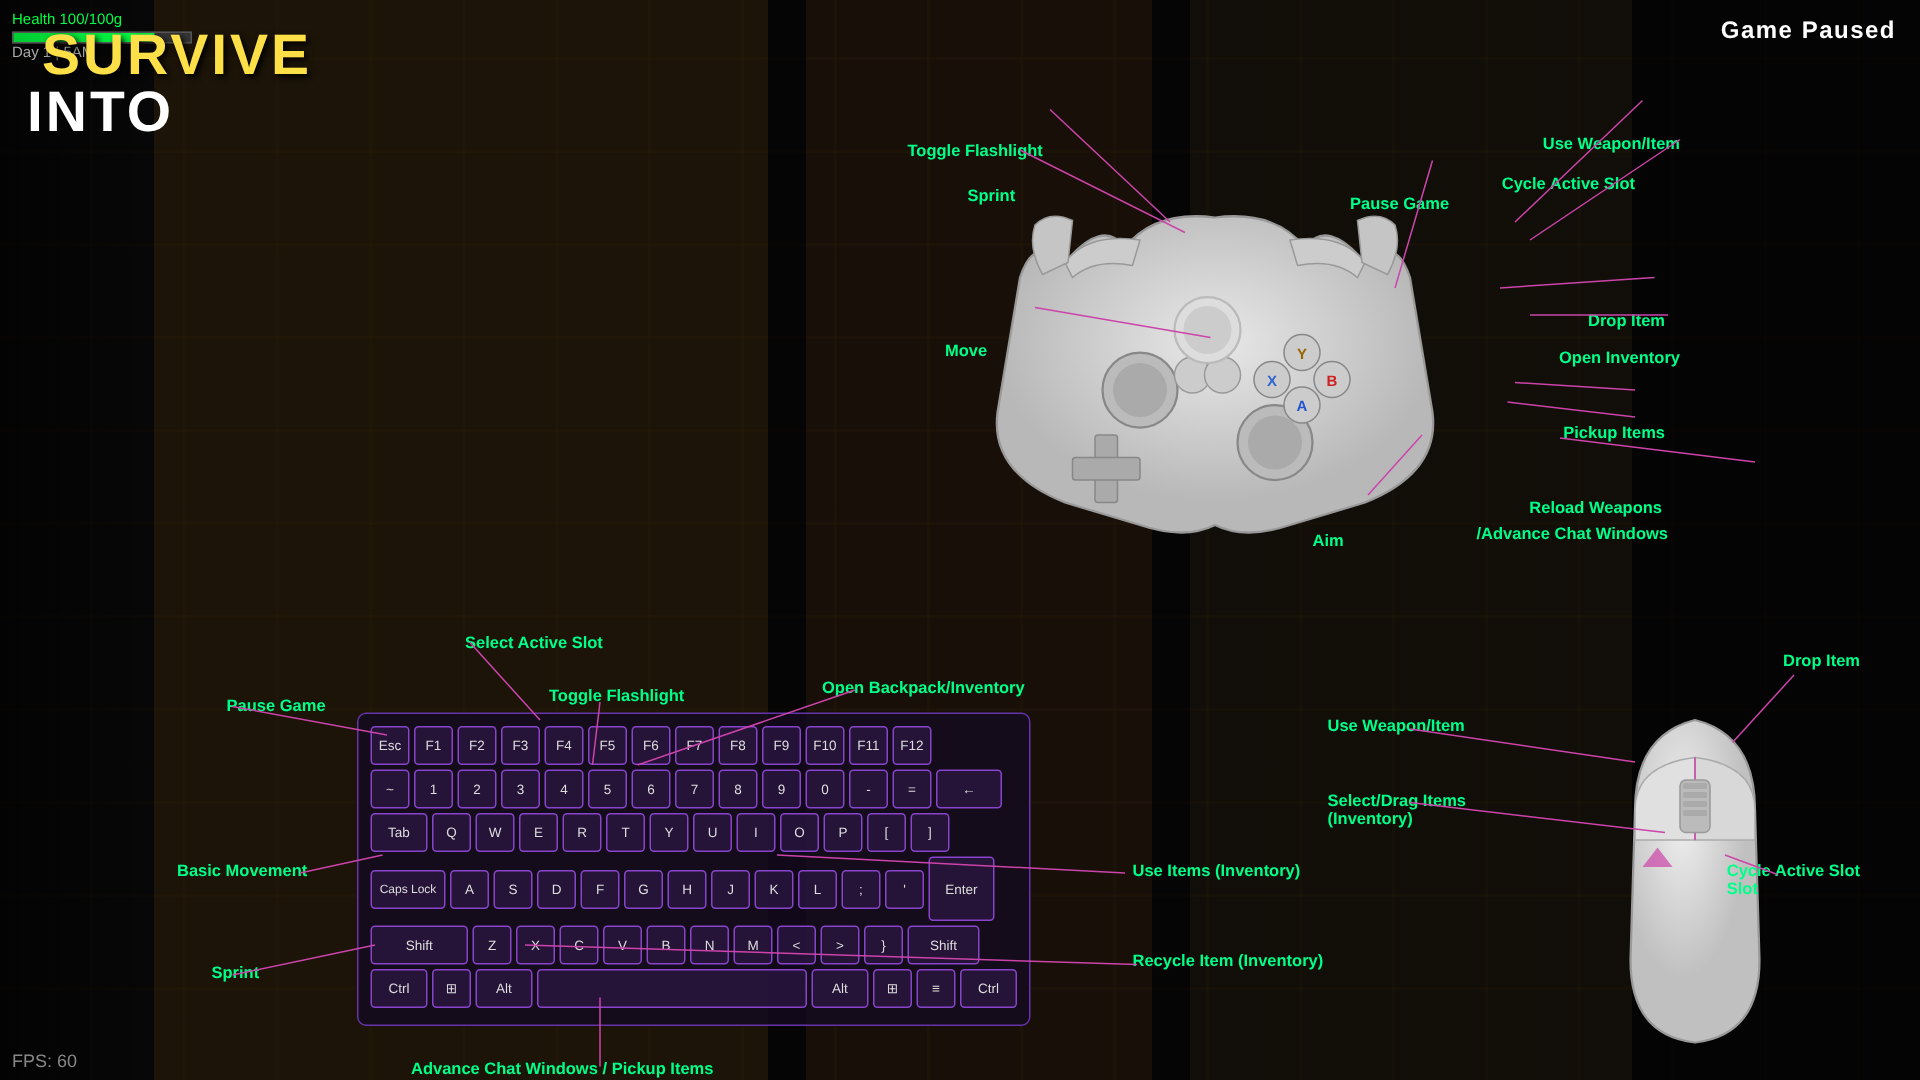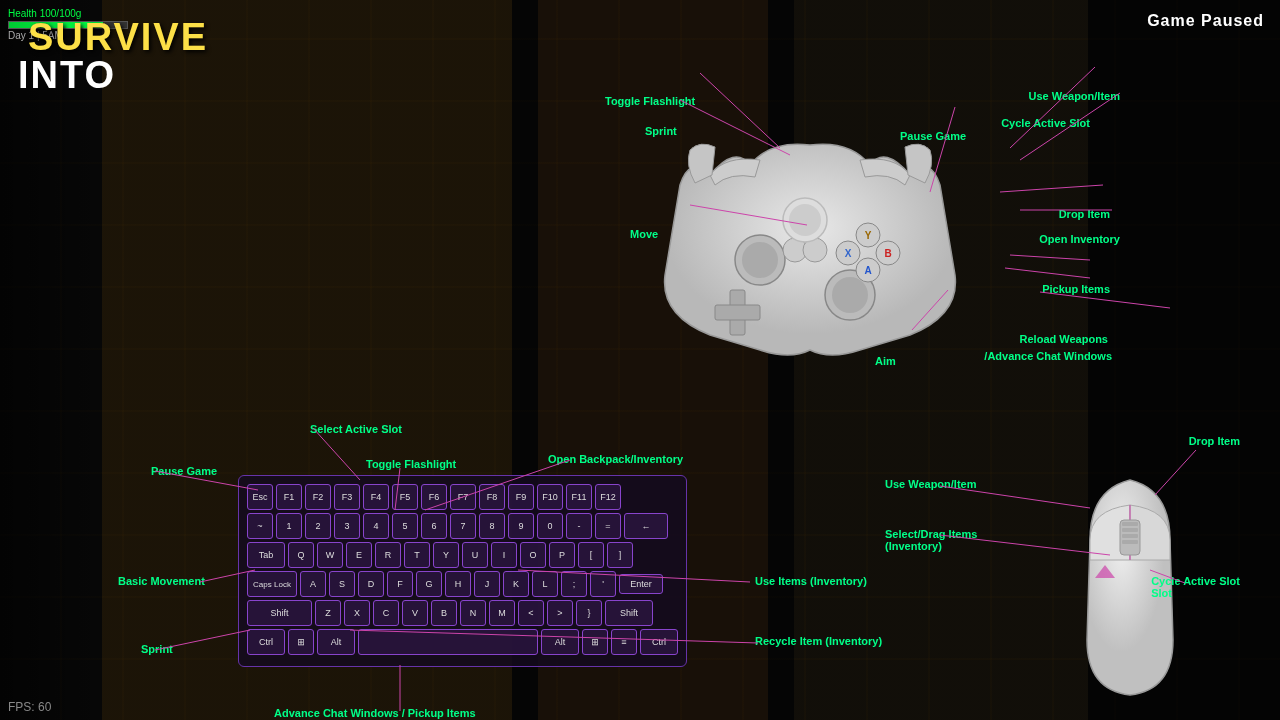--- a/index.html
+++ b/index.html
@@ -179,21 +179,21 @@
       height: 26px;
       min-width: 26px;
       flex-shrink: 0;
     }
     .key-wide { min-width: 38px; }
     .key-wider { min-width: 50px; }
     .key-widest { min-width: 65px; }
     .key-space { min-width: 180px; }
     .key-enter {
       min-width: 44px;
-      height: 20px;
+      height: 43px;
     }
     .key-shift-right { min-width: 48px; }
     .key-backspace { min-width: 44px; }
 
     
     .kb-label {
       position: absolute;
       color: #00ff88;
       font-size: 11px;
       font-weight: bold;

